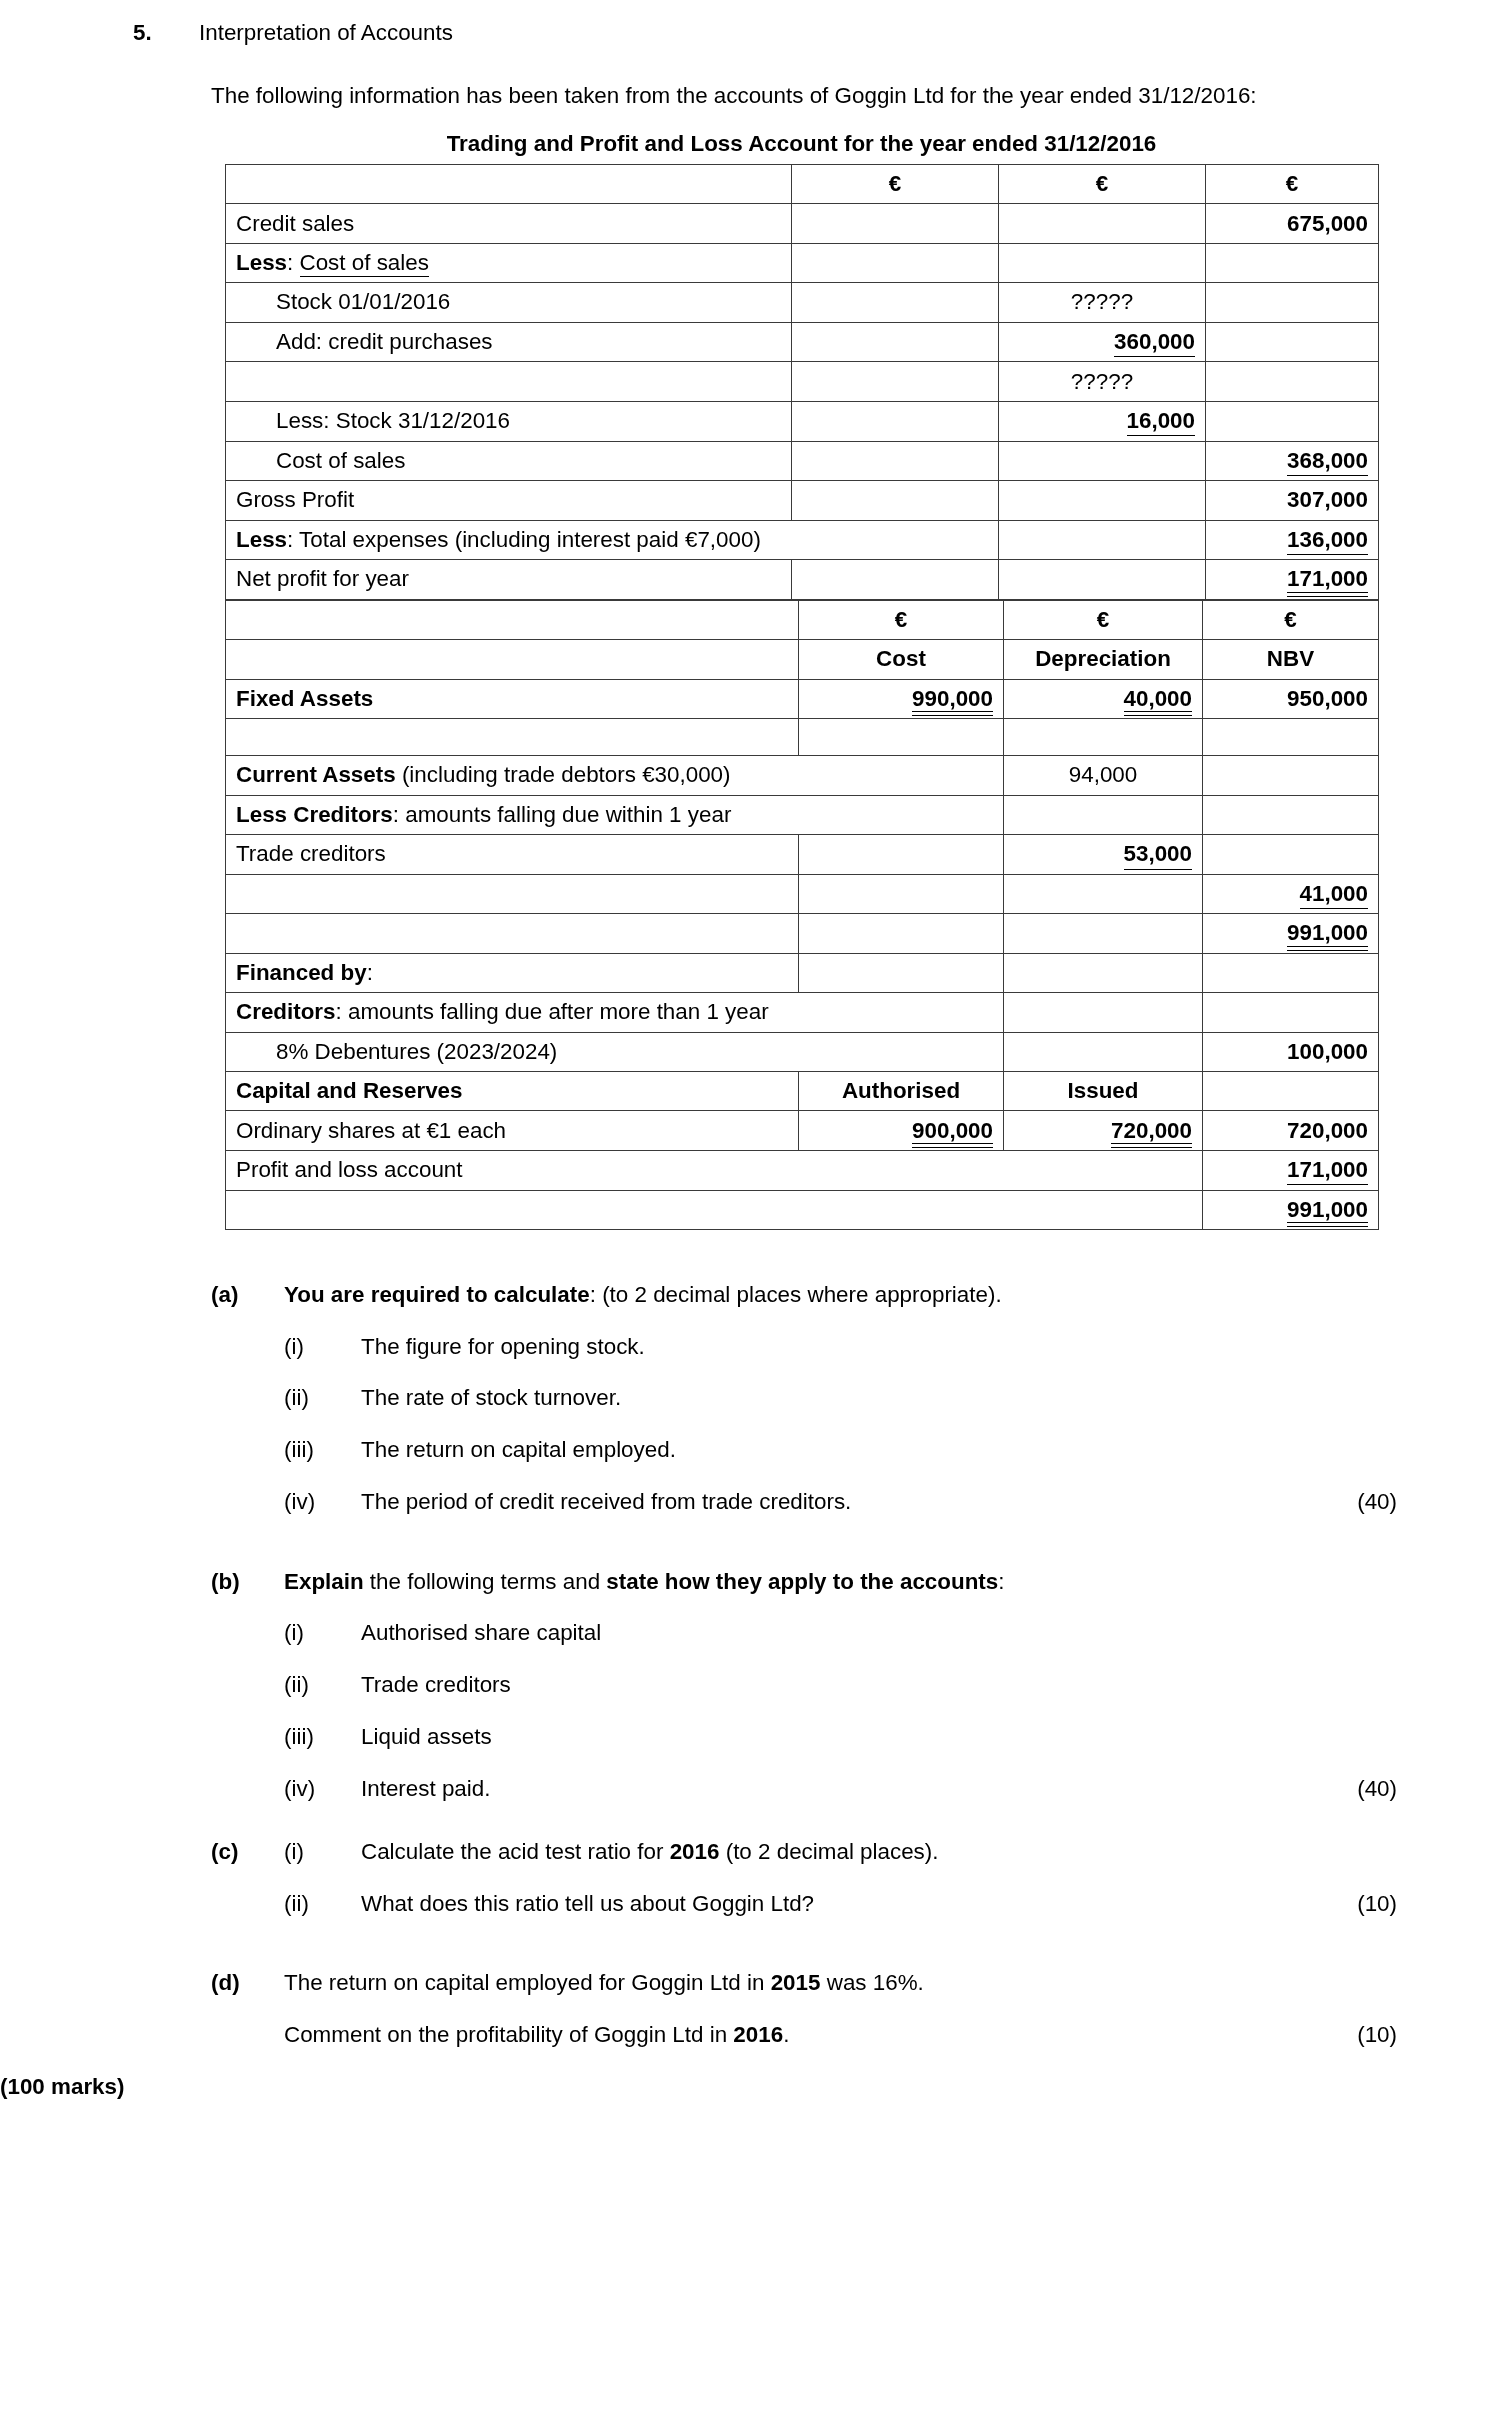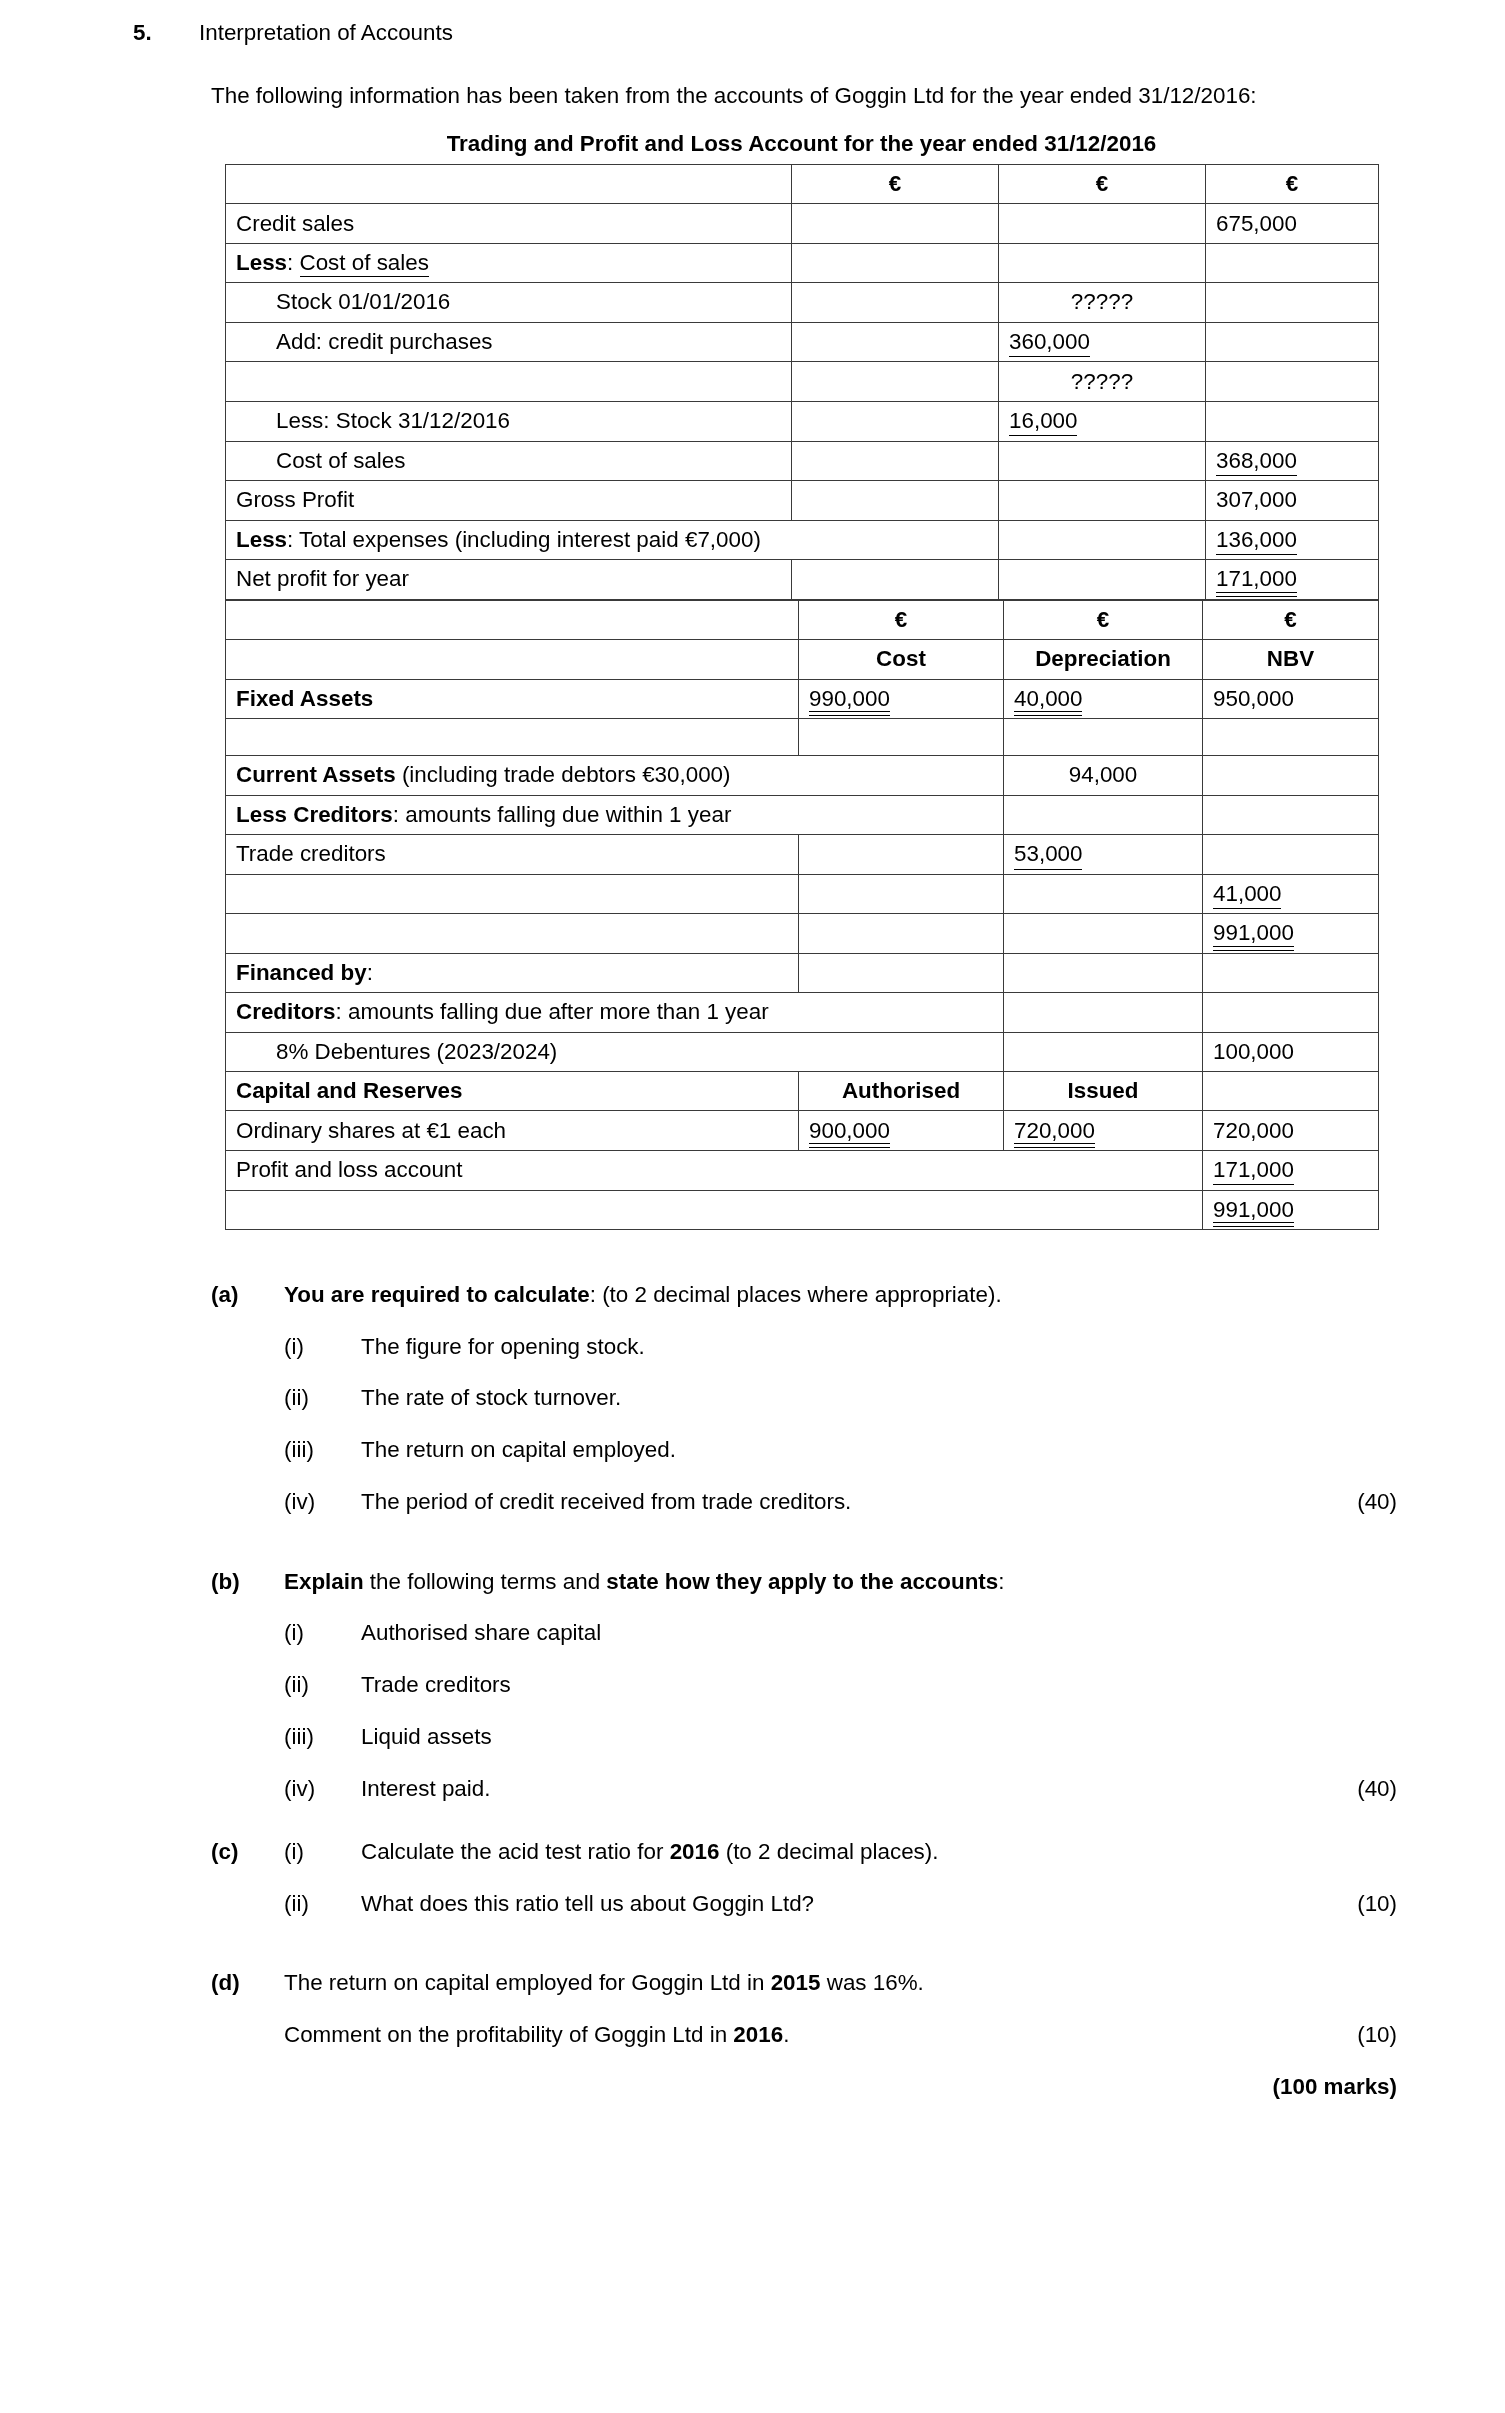--- a/index.html
+++ b/index.html
@@ -77,21 +77,21 @@
   table.acct td {
     border: 1.2px solid #3a3a3a;
     padding: 4.1px 10px;
     height: 37px;
     vertical-align: middle;
     box-sizing: border-box;
     overflow: hidden;
     white-space: nowrap;
   }
   .lbl  { text-align: left; }
-  .num  { text-align: left; padding-right: 21.5px; }
+  .num  { text-align: right; padding-right: 21.5px; font-weight: bold; }
   .ctr  { text-align: center; }
   .b    { font-weight: bold; }
 
   .u1   { border-bottom: 1.7px solid #000; display: inline-block; padding-bottom: 3px; line-height: 1.05; }
   .u2   {
     display: inline-block;
     border-bottom: 1.7px solid #000;
     padding-bottom: 0.8px;
     line-height: 1.05;
     position: relative;
@@ -140,21 +140,21 @@
   }
   .sub-text { font-size: 22.4px; flex: 1 1 auto; }
   .marks {
     flex: 0 0 auto;
     text-align: right;
     font-size: 22.4px;
     white-space: nowrap;
     padding-left: 16.6px;
   }
   .total-marks {
-    text-align: right;
+    text-align: left;
     font-weight: bold;
     font-size: 22.4px;
     margin-right: 108px;
     margin-top: 16.6px;
   }
   .gap-sm { height: 11.6px; }
   .gap-md { height: 28px; }
 </style>
 </head>
 <body>

